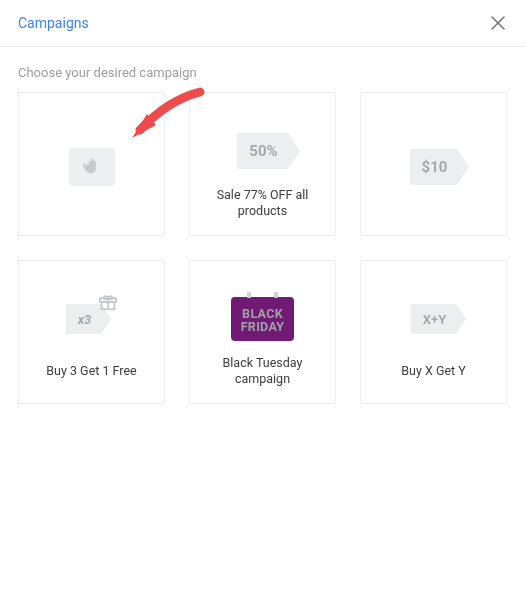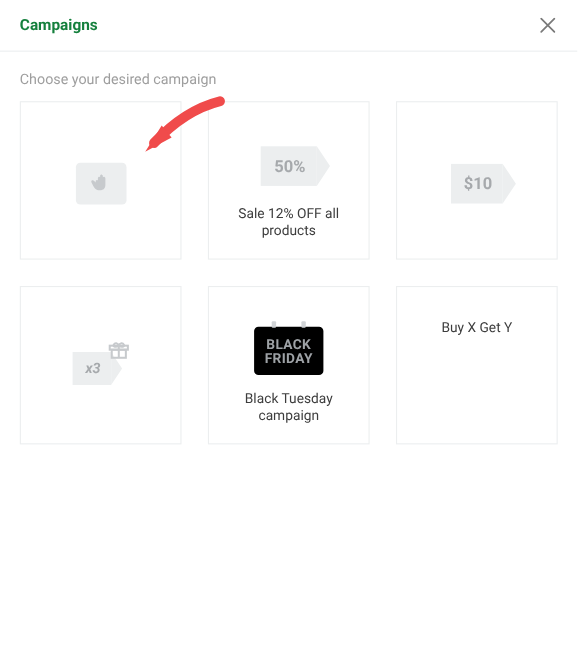--- a/index.html
+++ b/index.html
@@ -16,22 +16,22 @@
     }
     .header {
       display: flex;
       justify-content: space-between;
       align-items: center;
       padding: 14px 18px 14px 18px;
       border-bottom: 1px solid #eceeef;
     }
     .header-title {
       font-size: 14px;
-      font-weight: 700;
-      color: #15803d;
+      font-weight: 400;
+      color: #3b82f6;
     }
     .close-btn {
       cursor: pointer;
       color: #7a7a7a;
       width: 18px;
       height: 18px;
       display: flex;
       align-items: center;
       justify-content: center;
     }
@@ -143,21 +143,21 @@
       grid-template-rows: repeat(2, 10px);
       gap: 4px;
     }
     .grid-icon span {
       background: #b8bcc0;
       border-radius: 1px;
     }
 
     
     .bf-box {
-      background: #000000;
+      background: #701a75;
       border-radius: 4px;
       padding: 10px 10px 8px 10px;
       text-align: center;
       color: #9ea2a6;
       font-weight: 700;
       font-size: 12.5px;
       line-height: 1.05;
       position: relative;
       letter-spacing: 0.3px;
     }
@@ -208,21 +208,21 @@
           <path d="M7 10c0-1 1-1.5 1.7-1.2l.3.2V7c0-1 1-1.5 1.7-1.2l.3.2V5c0-1 1-1.5 1.7-1.2.5.2.8.7.8 1.2v1.2c.2-.3.8-.7 1.5-.4.5.2.8.7.8 1.2v6c0 3-1.5 5-5 5s-5-2-6-4l-1.7-3.4c-.3-.7 0-1.4.7-1.7.6-.3 1.3 0 1.6.5L7 11V10z"></path>
         </svg>
       </div>
     </div>
   </div>
 
   <div class="card">
     <div class="card-icon-wrap">
       <div class="tag">50%</div>
     </div>
-    <div class="card-label">Sale 12% OFF all products</div>
+    <div class="card-label">Sale 77% OFF all products</div>
   </div>
 
   <div class="card">
     <div class="card-icon-wrap">
       <div class="tag">$10</div>
     </div>
   </div>
 
   <div class="card">
     <div class="card-icon-wrap">
@@ -230,35 +230,39 @@
         <div class="tag small">x3</div>
         <svg class="gift" width="22" height="22" viewBox="0 0 24 24" fill="none" stroke="#c7cacd" stroke-width="2">
           <rect x="3" y="9" width="18" height="4"></rect>
           <rect x="5" y="13" width="14" height="8"></rect>
           <line x1="12" y1="9" x2="12" y2="21"></line>
           <path d="M12 9c-1-3-4-3-5-1s2 3 5 1z"></path>
           <path d="M12 9c1-3 4-3 5-1s-2 3-5 1z"></path>
         </svg>
       </div>
     </div>
+    <div class="card-label">Buy 3 Get 1 Free</div>
   </div>
 
 
 
   <div class="card">
     <div class="card-icon-wrap">
       <div class="bf-box">
         <div>BLACK</div>
         <div>FRIDAY</div>
       </div>
     </div>
     <div class="card-label">Black Tuesday campaign</div>
   </div>
 
   <div class="card">
+    <div class="card-icon-wrap">
+      <div class="tag small">X+Y</div>
+    </div>
     <div class="card-label">Buy X Get Y</div>
   </div>
 
 </div>
 
 <svg class="arrow" viewBox="0 0 80 60">
   <defs>
     <marker id="ah" markerWidth="8" markerHeight="8" refX="2" refY="4" orient="auto">
       <polygon points="0 0, 8 4, 0 8" fill="#f04b4b"></polygon>
     </marker>

